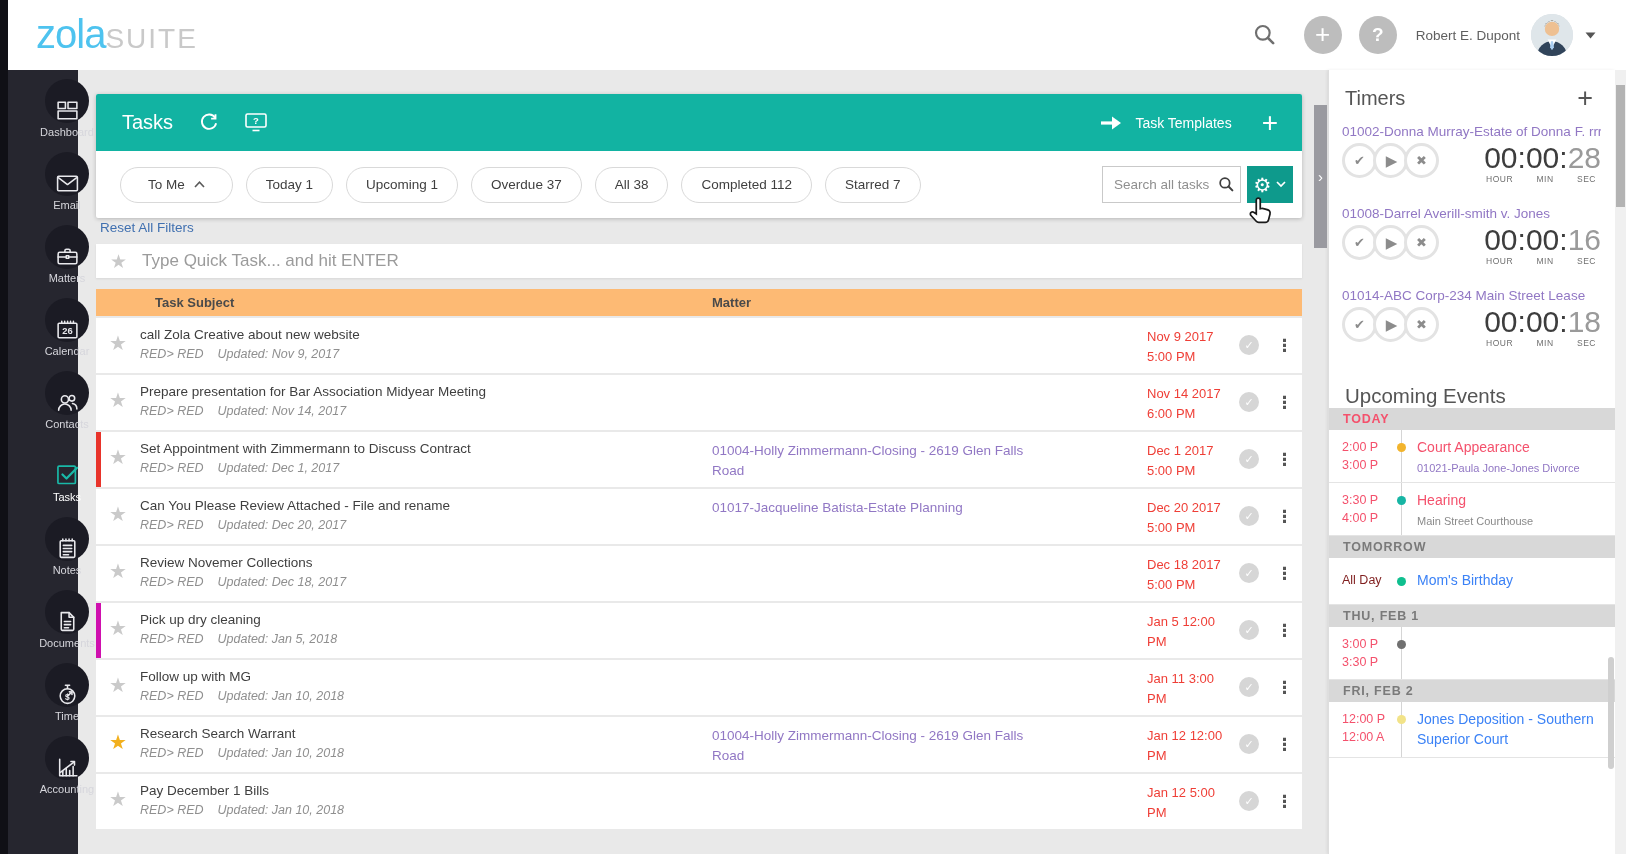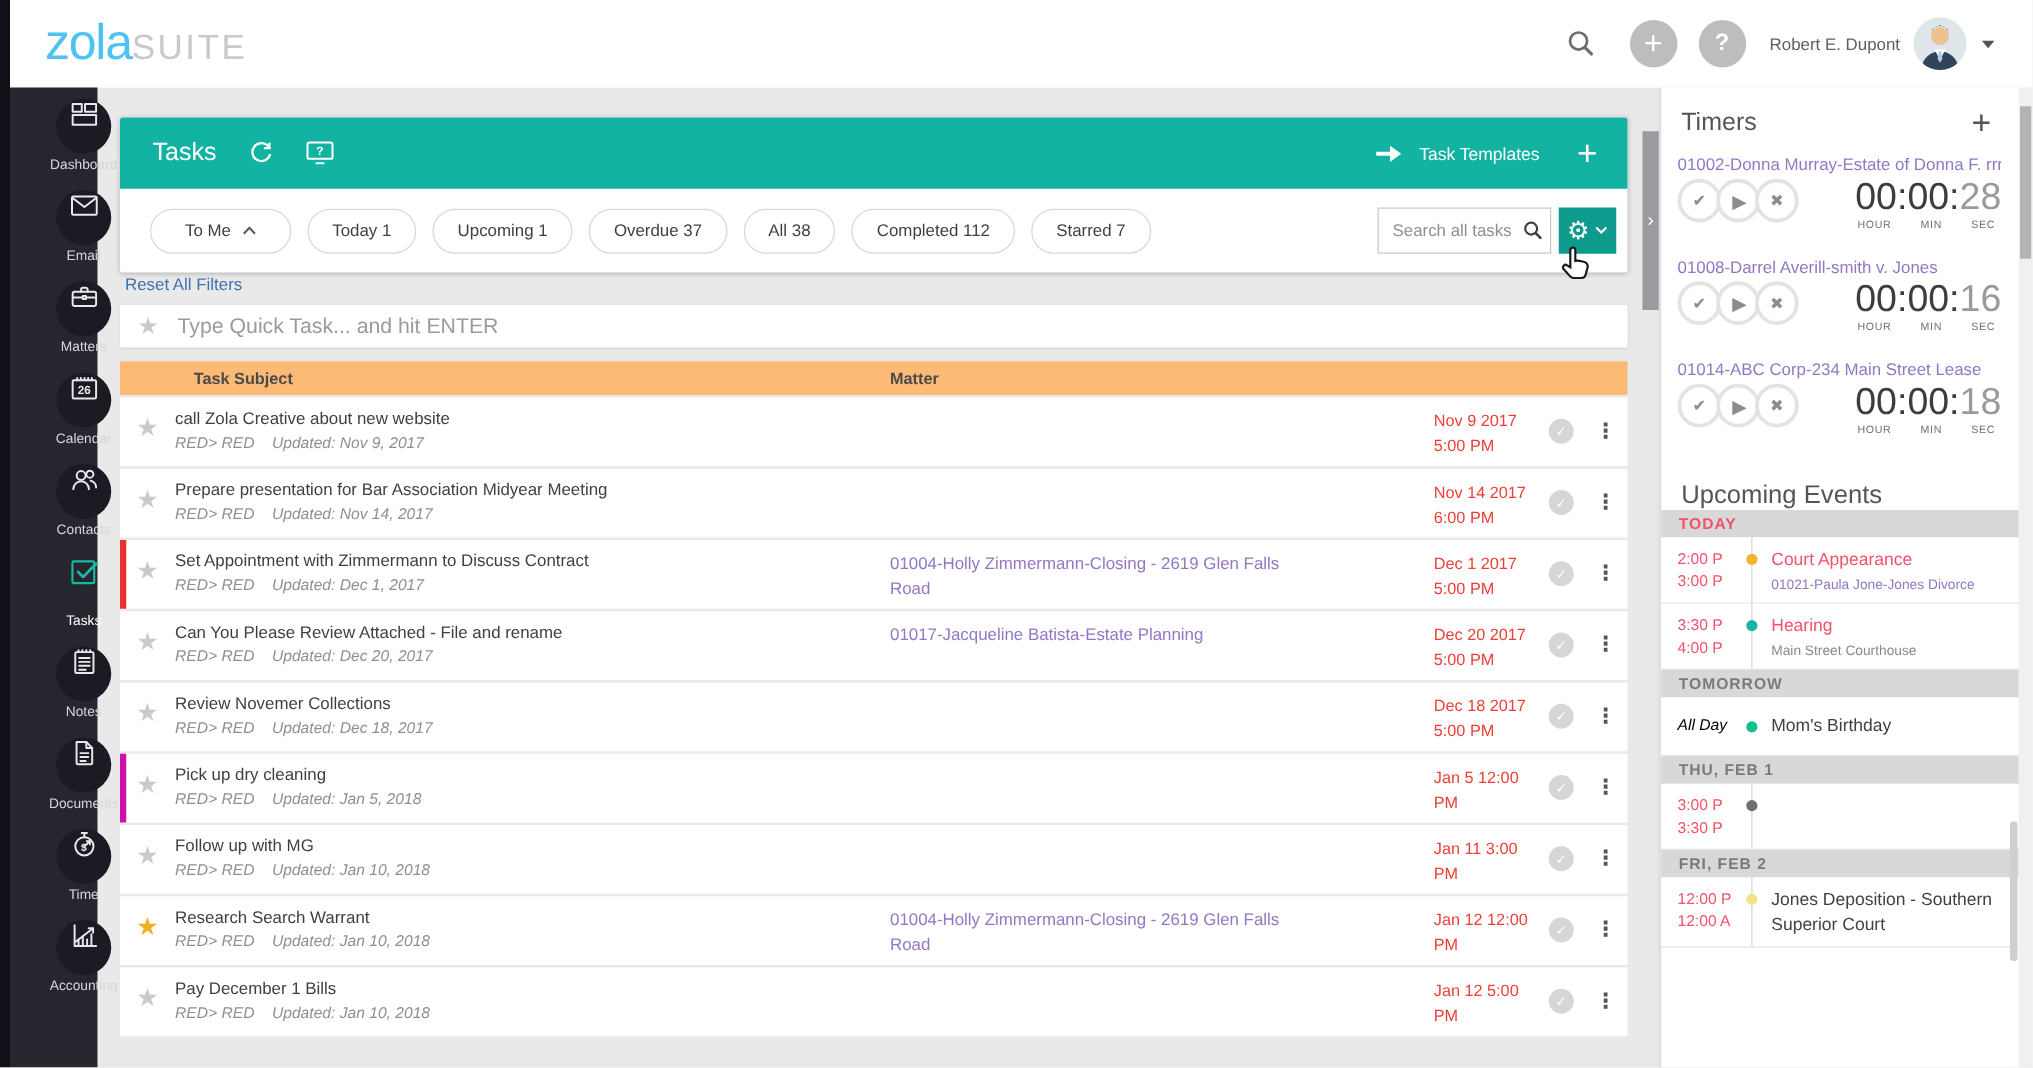--- a/index.html
+++ b/index.html
@@ -23,21 +23,21 @@
   .circle-btn.help{font-size:19px;font-weight:bold;}
   .user-name{font-size:13.5px;color:#5f5f5f;margin:0 11px 0 2px;}
   .avatar{width:42px;height:42px;border-radius:50%;overflow:hidden;background:#d7dee2;flex:none;}
   .avatar svg{display:block;}
   .user-caret{margin-left:12px;display:flex;}
 
   
   .sidebar{position:absolute;left:8px;top:70px;width:70px;height:784px;background:#26262f;
            display:flex;flex-direction:column;align-items:center;padding-top:9px;box-sizing:border-box;z-index:10;}
   .nav-item{width:70px;height:73px;display:flex;flex-direction:column;align-items:center;cursor:pointer;flex:none;padding-left:48px;}
-  .nav-circle{width:44px;height:44px;border-radius:50%;background:#1b1b24;display:flex;align-items:flex-start;justify-content:center;}
+  .nav-circle{width:44px;height:44px;border-radius:50%;background:#1b1b24;display:flex;align-items:flex-end;justify-content:center;}
   .nav-icon{color:#e8e8ec;display:flex;}
   .nav-label{font-size:11px;color:#d6d6dc;margin-top:3px;}
   .nav-item.active .nav-circle{background:transparent;}
   .nav-item.active .nav-icon{color:#19b9a8;}
   .nav-item.active .nav-label{color:#fff;}
 
   
   .main{position:absolute;left:78px;top:70px;width:1250px;height:784px;background:#e9e9e9;}
   .tasks-card{position:absolute;left:18px;top:24px;width:1206px;height:124px;background:#fff;
               border-radius:2px;box-shadow:0 1px 4px rgba(0,0,0,.22);}
@@ -119,27 +119,27 @@
 
   .events{position:absolute;left:0;top:306px;width:100%;}
   .events-title{font-size:20.5px;color:#555;padding:8px 0 0 16px;}
   .group-head{height:22px;line-height:22px;background:#d8d8d8;padding-left:14px;font-size:12.5px;
               font-weight:bold;letter-spacing:.8px;color:#7a7a7a;}
   .group-head.today{color:#f4516c;}
   .ev{display:flex;background:#fff;border-bottom:1px solid #e4e4e4;min-height:46px;cursor:pointer;}
   .ev.center{align-items:center;}
   .ev-time{width:54px;flex:none;padding:9px 0 8px 13px;font-size:12.5px;line-height:1.4;color:#f4516c;}
   .ev.center .ev-time{padding-top:0;padding-bottom:0;}
-  .ev-time.dark{color:#000000;font-style:italic;}
+  .ev-time.dark{color:#7f1d1d;}
   .ev-rail{width:1px;background:#d5d5d5;flex:none;margin-left:5px;position:relative;}
   .ev-dot{position:absolute;left:-4px;top:13px;width:9px;height:9px;border-radius:50%;background:#999;}
   .ev.center .ev-dot{top:50%;margin-top:-4.5px;}
   .ev-body{flex:1;padding:8px 10px 8px 15px;}
   .ev.center .ev-body{padding-top:0;padding-bottom:0;}
-  .ev-title{font-size:14px;color:#404040;line-height:1.4;}
+  .ev-title{font-size:14px;color:#3b82f6;line-height:1.4;}
   .ev-title.pink{color:#f4516c;}
   .ev-sub{font-size:11px;color:#8a8a8a;margin-top:4px;}
   .ev-sub.purple{color:#9177c4;}
 
   
   .win-scroll{position:absolute;left:1615px;top:70px;width:11px;height:784px;background:#f0f0f0;z-index:12;}
   .win-thumb{position:absolute;left:1px;top:15px;width:9px;height:122px;background:#b3b3b3;cursor:pointer;}
   .inner-thumb{position:absolute;left:1608px;top:657px;width:6px;height:112px;background:#cfcfcf;border-radius:3px;z-index:13;cursor:pointer;}
 
   

